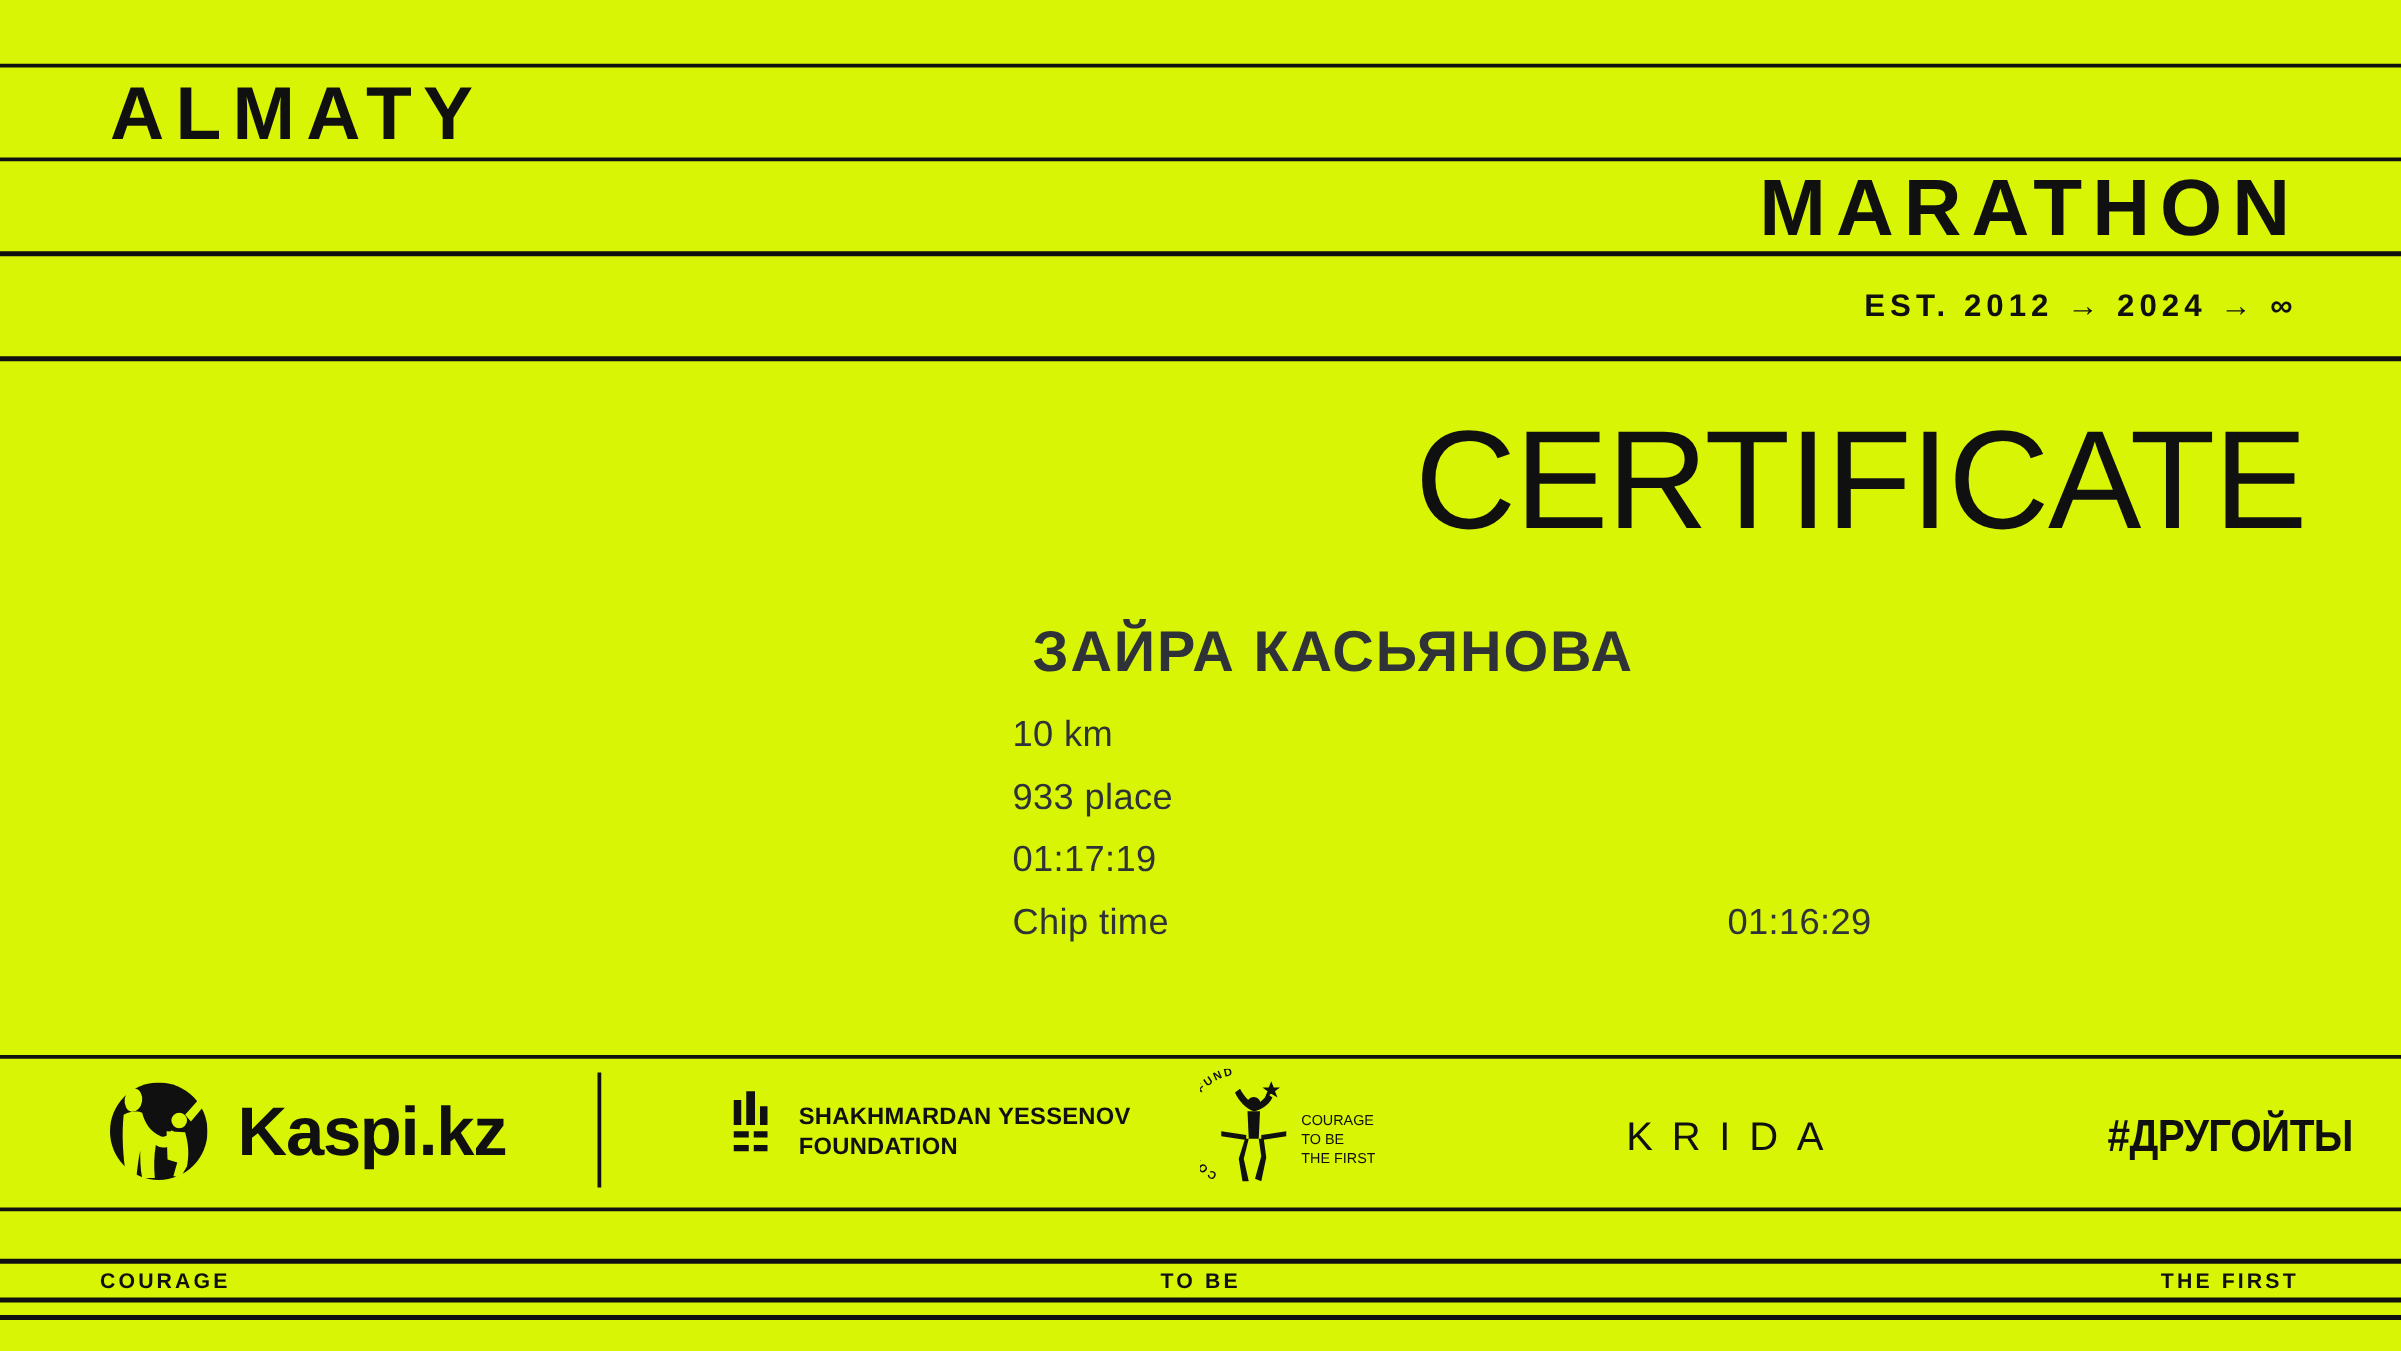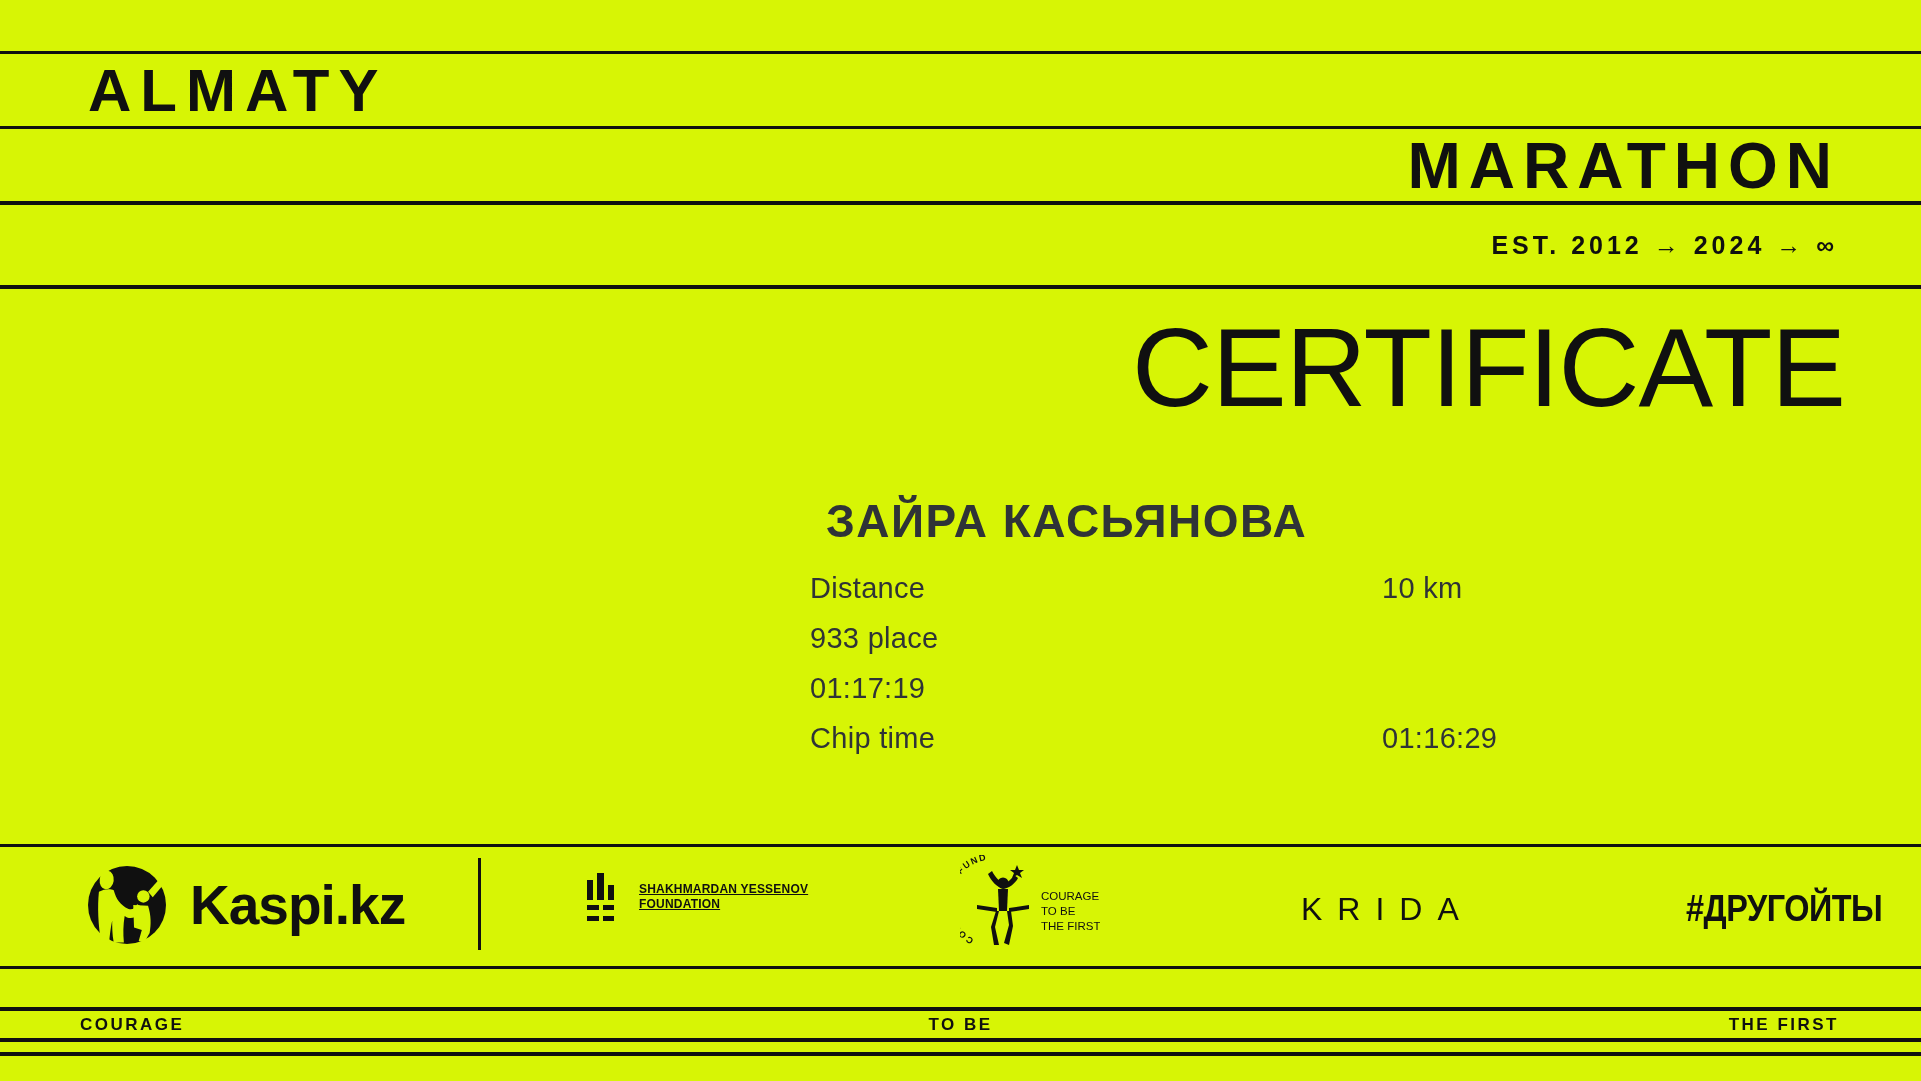--- a/index.html
+++ b/index.html
@@ -16,21 +16,21 @@
 
   
   .band{position:absolute;left:0;right:0;display:flex;align-items:center;}
   .city-band{top:54px;height:72px;padding-left:88px;}
   .city{font-size:60px;font-weight:800;letter-spacing:9px;color:var(--ink);}
   .event-band{top:130px;height:72px;justify-content:flex-end;padding-right:81px;}
   .event{font-size:64px;font-weight:800;letter-spacing:8px;color:var(--ink);}
   .est-band{top:224px;height:42px;justify-content:flex-end;padding-right:83px;padding-left:14px;}
   .est{font-size:25px;font-weight:600;letter-spacing:4px;color:var(--ink);}
 
-  .cert-title{position:absolute;top:312px;right:76px;font-size:112px;font-weight:500;
+  .cert-title{position:absolute;top:328px;right:76px;font-size:112px;font-weight:500;
     letter-spacing:-1px;line-height:1;color:var(--ink);}
 
   .recipient{position:absolute;left:810px;top:494px;font-size:46px;font-weight:800;
     letter-spacing:1.5px;color:var(--text);margin-left:16px;}
 
   .details{position:absolute;left:810px;top:572px;width:800px;}
   .detail-row{display:grid;grid-template-columns:572px auto;align-items:baseline;height:50px;}
   .detail-label,.detail-value{font-size:29px;font-weight:500;color:var(--text);letter-spacing:0.3px;}
 
   
@@ -43,22 +43,22 @@
   .yessenov{position:absolute;left:587px;top:873px;display:flex;gap:25px;}
   .yess-icon{position:relative;width:27px;height:49px;}
   .yess-icon div{position:absolute;background:var(--ink);}
   .yb1{left:0;top:7px;width:6px;height:20px;}
   .yb2{left:10px;top:0;width:7px;height:27px;}
   .yb3{left:21px;top:12px;width:6px;height:15px;}
   .yd1{left:0;top:32px;width:12px;height:5px;}
   .yd2{left:16px;top:32px;width:11px;height:5px;}
   .yd3{left:0;top:43px;width:12px;height:5px;}
   .yd4{left:16px;top:43px;width:11px;height:5px;}
-  .yess-text{margin-top:9px;font-size:12px;font-weight:700;line-height:1.28;
-    letter-spacing:0.2px;color:var(--ink);text-decoration:underline;}
+  .yess-text{margin-top:9px;font-size:19px;font-weight:700;line-height:1.28;
+    letter-spacing:0.2px;color:var(--ink);}
 
   .cfund{position:absolute;left:960px;top:855px;}
 
   .krida{position:absolute;left:1301px;top:891px;font-size:32px;font-weight:400;
     letter-spacing:15px;color:var(--ink);}
 
   .hashtag{position:absolute;left:1686px;top:888px;font-size:36px;font-weight:800;
     letter-spacing:-0.5px;transform:scaleX(0.9);transform-origin:left center;color:var(--ink);}
 
   
@@ -87,21 +87,20 @@
   <div class="band est-band">
     <span class="est">EST. 2012 → 2024 → ∞</span>
   </div>
 
   <div class="cert-title">CERTIFICATE</div>
 
   <div class="recipient">ЗАЙРА КАСЬЯНОВА</div>
 
   <div class="details">
     <div class="detail-row">
-      <span class="detail-label">Distance</span>
       <span class="detail-value">10 km</span>
     </div>
     <div class="detail-row">
       <span class="detail-value">933 place</span>
     </div>
     <div class="detail-row">
       <span class="detail-value">01:17:19</span>
     </div>
     <div class="detail-row">
       <span class="detail-label">Chip time</span>

